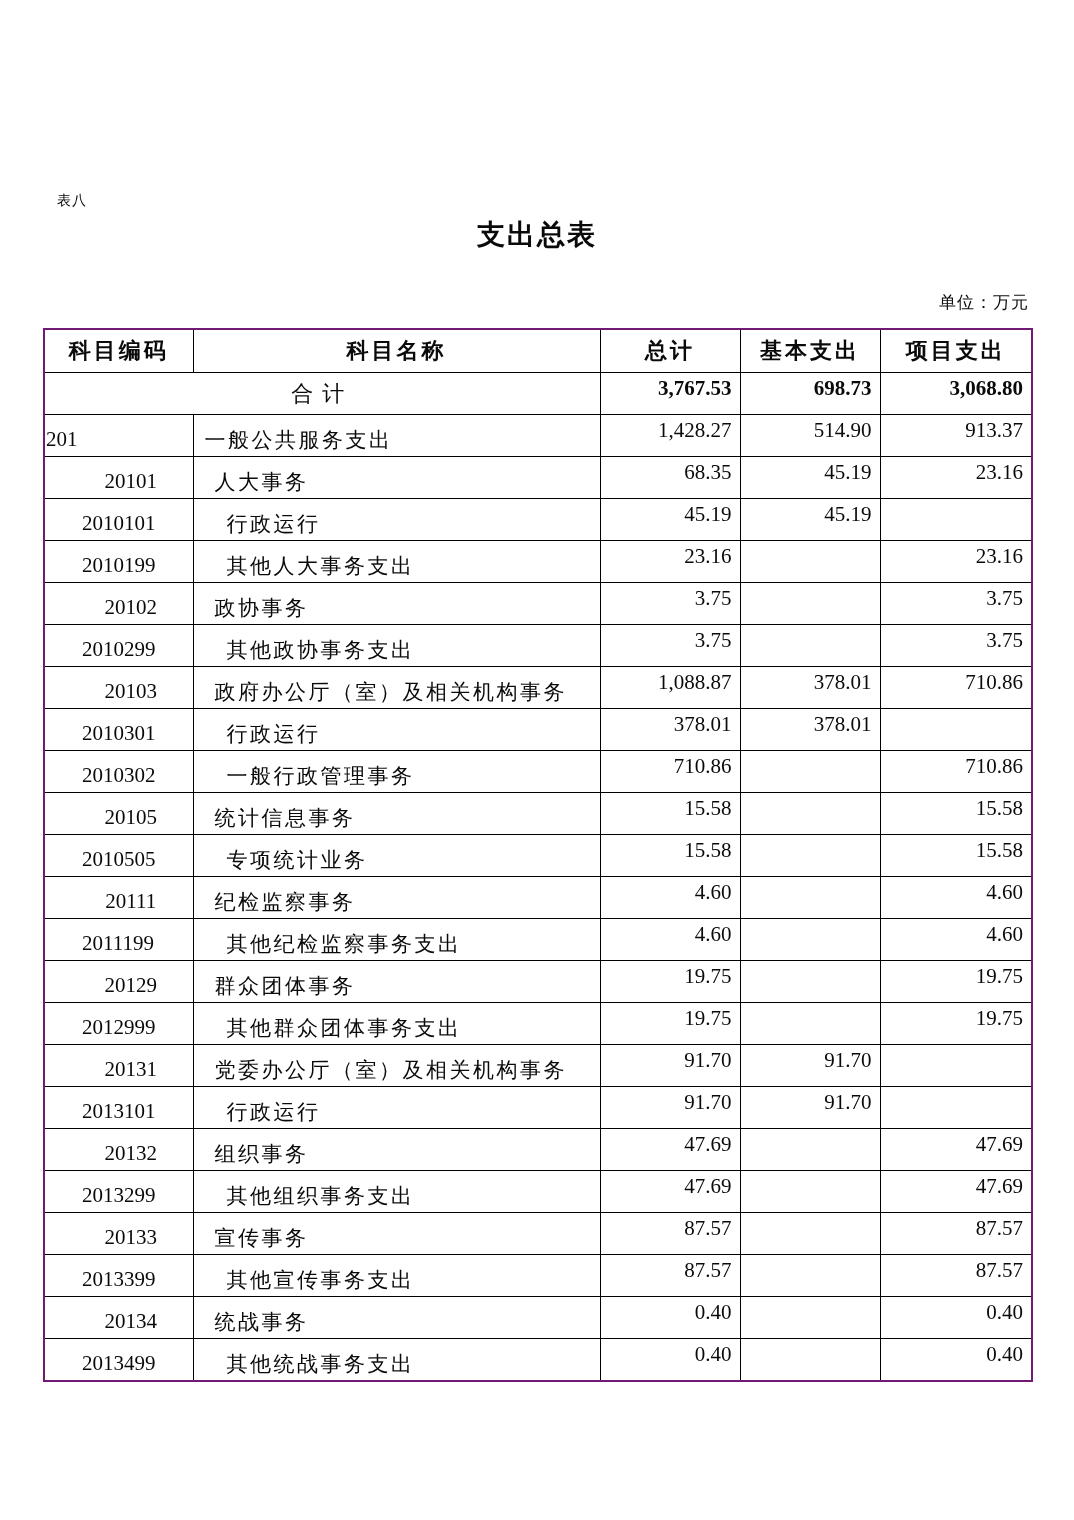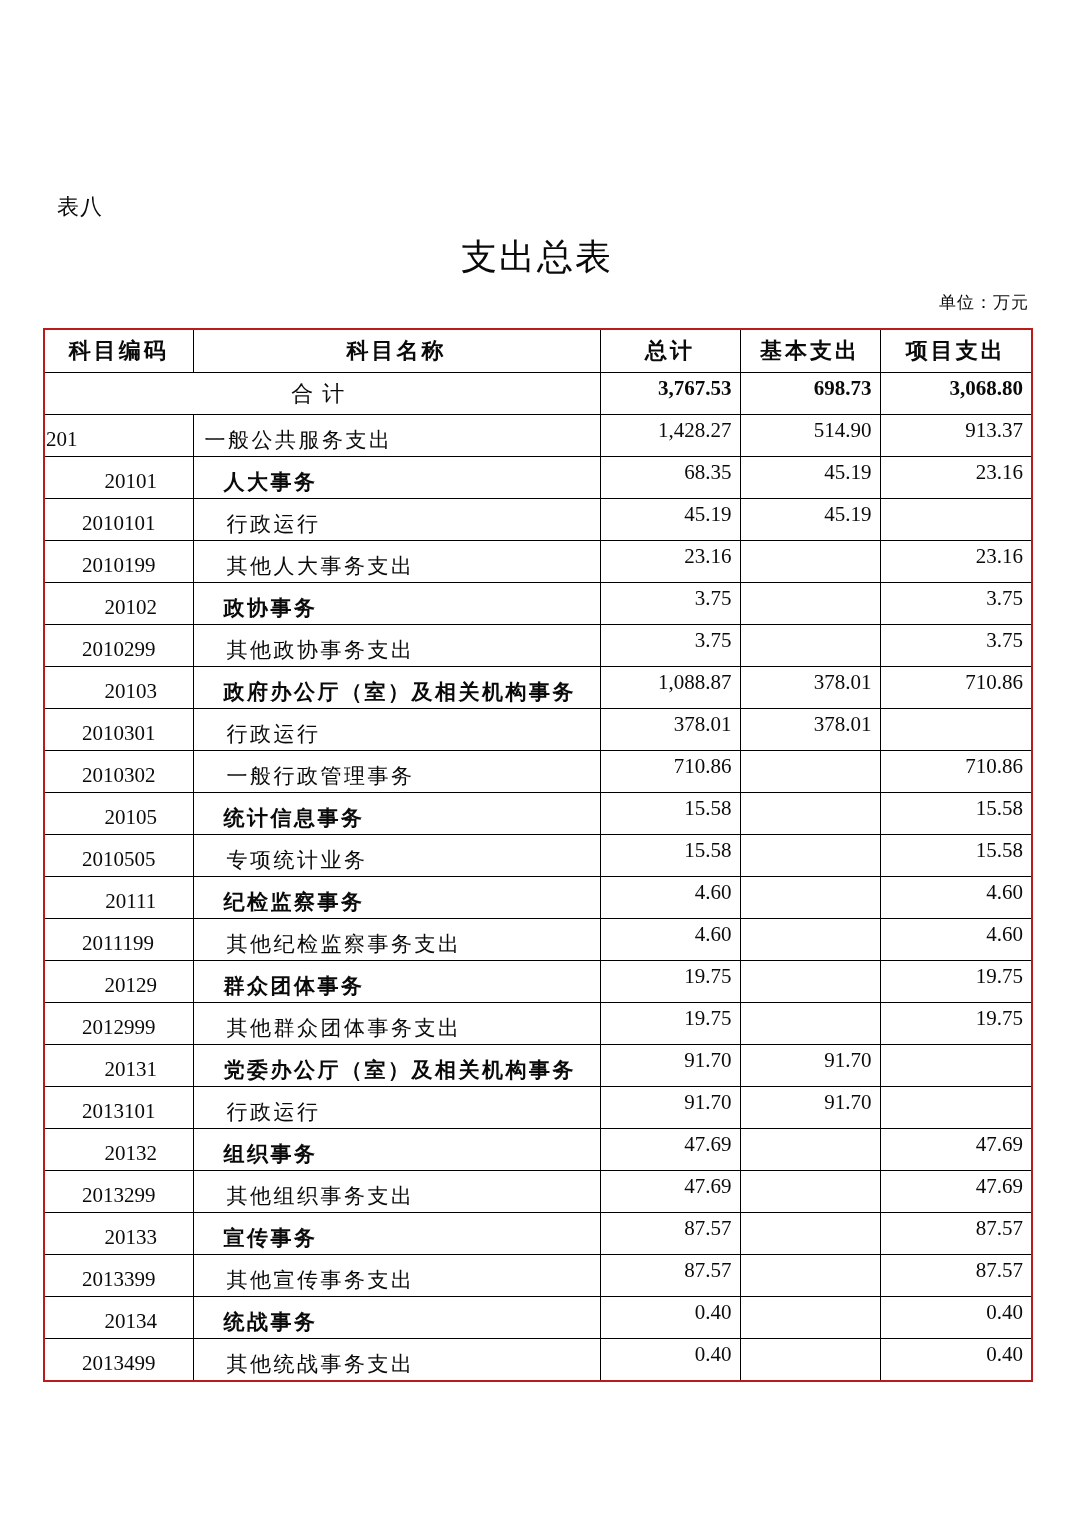--- a/index.html
+++ b/index.html
@@ -15,50 +15,50 @@
     width: 1074px;
     height: 1520px;
     font-family: "Liberation Serif", serif;
     color: #0a0a0a;
     background: #ffffff;
   }
   .page-label {
     position: absolute;
     left: 57px;
     top: 192px;
-    font-size: 22px;
+    font-size: 14px;
     letter-spacing: 1px;
   }
   .doc-title {
     position: absolute;
     left: 0;
     right: 0;
     top: 216px;
-    margin: 17px;
+    margin: 0;
     text-align: center;
-    font-size: 36px;
-    font-weight: normal;
+    font-size: 28px;
+    font-weight: bold;
     letter-spacing: 2px;
   }
   .unit-note {
     position: absolute;
     right: 45px;
     top: 291px;
     font-size: 17px;
     letter-spacing: 1px;
     margin-left: 40px;
   }
   table.budget-table {
     position: absolute;
     left: 43px;
     top: 328px;
     width: 988px;
     border-collapse: collapse;
     table-layout: fixed;
-    border: 2px solid #b91c1c;
+    border: 2px solid #701a75;
   }
   .budget-table th, .budget-table td {
     border: 1px solid #000;
     overflow: hidden;
     white-space: nowrap;
   }
   .budget-table thead th {
     height: 40px;
     font-family: "Liberation Sans", sans-serif;
     font-weight: bold;
@@ -98,21 +98,21 @@
     top: 4px;
     display: inline-block;
   }
   .name {
     letter-spacing: 2.5px;
   }
   .lvl-1 .code { }
   .lvl-2 .code { padding-left: 25px; text-align: center; }
   .lvl-3 .code { padding-left: 37px; }
   .lvl-1 .name { padding-left: 11px; }
-  .lvl-2 .name { padding-left: 30px; font-weight: bold; }
+  .lvl-2 .name { padding-left: 21px; }
   .lvl-3 .name { padding-left: 33px; }
 </style>
 </head>
 <body>
 
 <div class="page">
 
   <div class="page-label">表八</div>
 
   <h1 class="doc-title">支出总表</h1>

